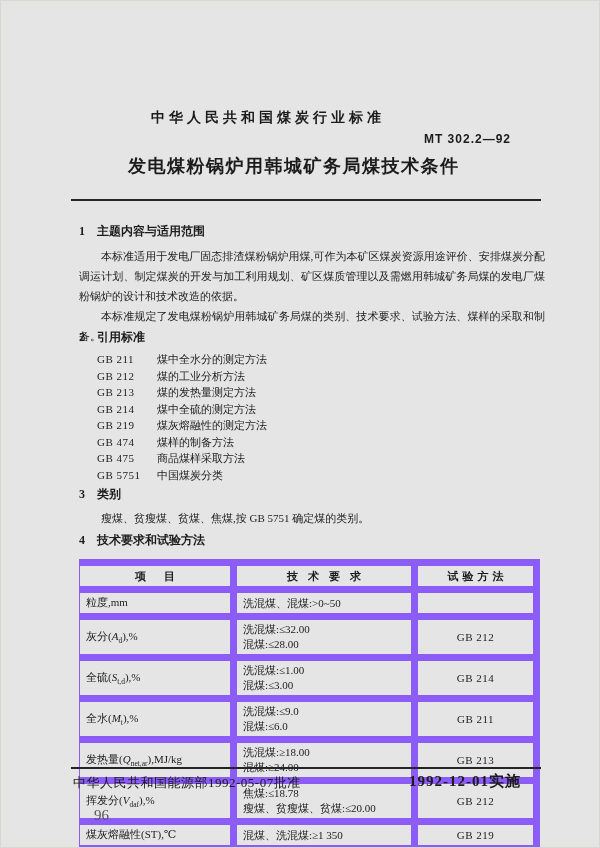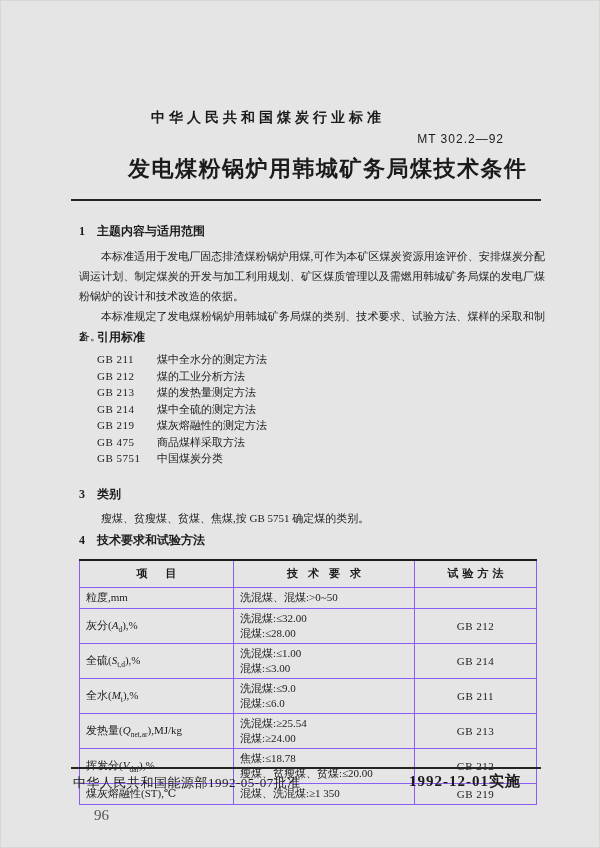--- a/index.html
+++ b/index.html
@@ -19,29 +19,29 @@
   }
   .abs { position: absolute; }
 
   .std-line {
     top: 108px; left: 150px;
     font-size: 14px; font-weight: bold;
     letter-spacing: 4px;
     white-space: nowrap;
   }
   .doc-num {
-    top: 131px; right: 95px;
-    font-size: 12px; font-weight: normal;
+    top: 131px; right: 88px;
+    font-size: 12px; font-weight: bold;
     letter-spacing: 1px;
     font-family: "Liberation Sans", "DejaVu Sans", sans-serif;
     padding-left: 48px;
   }
   .doc-title {
     top: 153px; left: 127px;
-    font-size: 22px; font-weight: bold;
+    font-size: 18px; font-weight: bold;
     letter-spacing: 1.5px;
     white-space: nowrap;
   }
   .rule-1 { top: 198px; left: 70px; width: 470px; height: 2px; background: #242424; }
 
   .sec-h {
     left: 78px;
     font-size: 12px; font-weight: bold;
     white-space: nowrap;
   }
@@ -73,21 +73,21 @@
     position: absolute;
     width: 457px;
     border-collapse: collapse;
     font-size: 11px;
     table-layout: fixed;
   }
   table.spec col.c-item { width: 154px; }
   table.spec col.c-req  { width: 181px; }
   table.spec col.c-meth { width: 122px; }
   table.spec th, table.spec td {
-    border: 1px solid #8b5cf6;
+    border: 7px solid #8b5cf6;
     border-left-width: 1px;
     padding: 2px 6px;
     vertical-align: middle;
     font-weight: normal;
     margin-top: 20px;
   }
   table.spec { border-top: 2px solid #1d1d1d; }
   table.spec tr.head th {
     height: 27px;
     font-weight: bold;
@@ -134,20 +134,21 @@
   </div>
 
   <div class="abs sec-h h2"><span class="sec-num">2</span><span>引用标准</span></div>
 
   <div class="abs refs">
     <div class="ref-row"><span class="ref-code">GB 211</span><span class="ref-title">煤中全水分的测定方法</span></div>
     <div class="ref-row"><span class="ref-code">GB 212</span><span class="ref-title">煤的工业分析方法</span></div>
     <div class="ref-row"><span class="ref-code">GB 213</span><span class="ref-title">煤的发热量测定方法</span></div>
     <div class="ref-row"><span class="ref-code">GB 214</span><span class="ref-title">煤中全硫的测定方法</span></div>
     <div class="ref-row"><span class="ref-code">GB 219</span><span class="ref-title">煤灰熔融性的测定方法</span></div>
+    <div class="ref-row"><span class="ref-code">GB 474</span><span class="ref-title">煤样的制备方法</span></div>
     <div class="ref-row"><span class="ref-code">GB 475</span><span class="ref-title">商品煤样采取方法</span></div>
     <div class="ref-row"><span class="ref-code">GB 5751</span><span class="ref-title">中国煤炭分类</span></div>
   </div>
 
   <div class="abs sec-h h3"><span class="sec-num">3</span><span>类别</span></div>
   <div class="abs body-text s3-body">瘦煤、贫瘦煤、贫煤、焦煤,按 GB 5751 确定煤的类别。</div>
 
   <div class="abs sec-h h4"><span class="sec-num">4</span><span>技术要求和试验方法</span></div>
 
   <table class="spec">
@@ -189,21 +190,21 @@
       <td class="item-cell"><span>全水(</span><span class="sym">M</span><sub class="subs">t</sub><span>),%</span></td>
       <td class="req-cell">
             <div class="spec-line">洗混煤:≤9.0</div>
             <div class="spec-line">混煤:≤6.0</div>
           </td>
       <td class="meth-cell">GB 211</td>
     </tr>
     <tr>
       <td class="item-cell"><span>发热量(</span><span class="sym">Q</span><sub class="subs">net,ar</sub><span>),MJ/kg</span></td>
       <td class="req-cell">
-            <div class="spec-line">洗混煤:≥25.54</div>
+            <div class="spec-line">洗混煤:≥18.00</div>
             <div class="spec-line">混煤:≥24.00</div>
           </td>
       <td class="meth-cell">GB 213</td>
     </tr>
     <tr>
       <td class="item-cell"><span>挥发分(</span><span class="sym">V</span><sub class="subs">daf</sub><span>),%</span></td>
       <td class="req-cell">
             <div class="spec-line">焦煤:≤18.78</div>
             <div class="spec-line">瘦煤、贫瘦煤、贫煤:≤20.00</div>
           </td>

